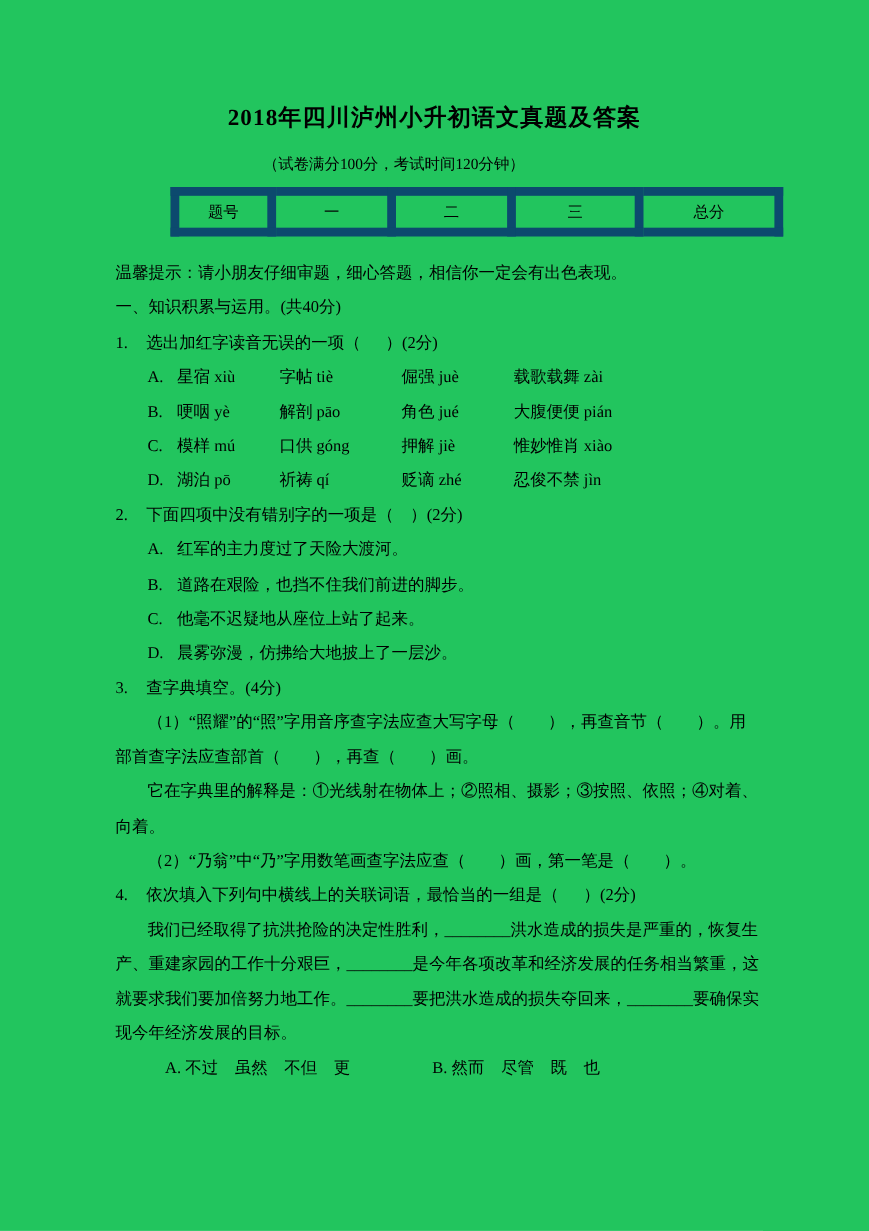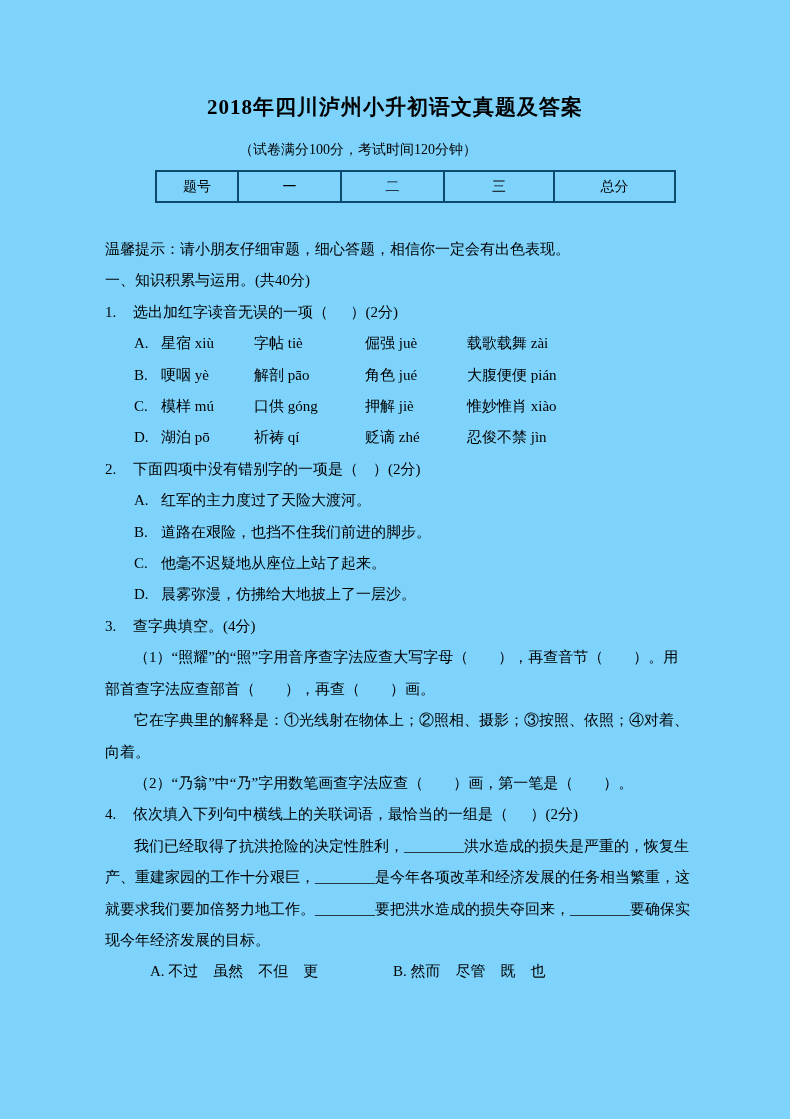--- a/index.html
+++ b/index.html
@@ -1,20 +1,20 @@
 <!DOCTYPE html>
 <html><head>
 <meta charset="utf-8">
 <style>
   html, body { margin: 0; padding: 0; background: #ffffff; }
   .page {
     position: relative;
     width: 790px;
     height: 1119px;
-    background: #7dd3fc;
+    background: #22c55e;
     color: #000000;
     font-family: "Liberation Serif", "DejaVu Serif", serif;
     overflow: hidden;
   }
   .doc-title {
     position: absolute;
     top: 93px; left: 0; width: 790px;
     text-align: center;
     font-size: 21px;
     font-weight: bold;
@@ -28,21 +28,21 @@
     font-size: 14px;
     white-space: pre;
   }
   table.score-table {
     position: absolute;
     top: 170px; left: 155px;
     border-collapse: collapse;
     table-layout: fixed;
   }
   table.score-table td {
-    border: 2px solid #0c4a6e;
+    border: 8px solid #0c4a6e;
     height: 29px;
     padding: 0;
     text-align: center;
     vertical-align: middle;
     font-size: 14px;
     white-space: pre;
   }
   td.c0 { width: 80px; }
   td.c1 { width: 101px; }
   td.c2 { width: 101px; }

